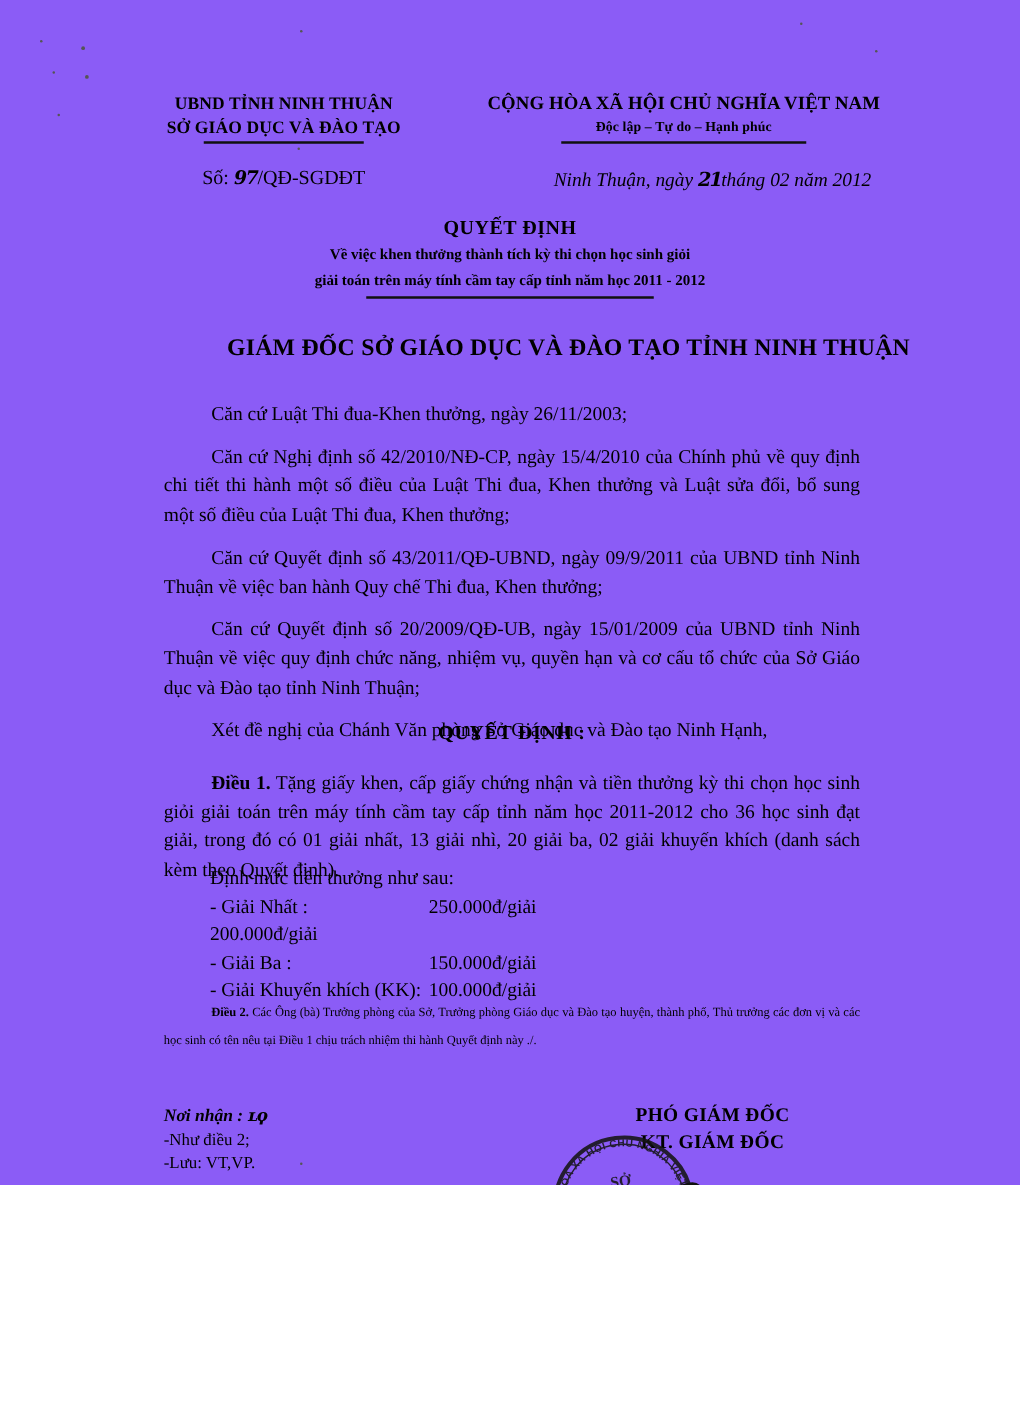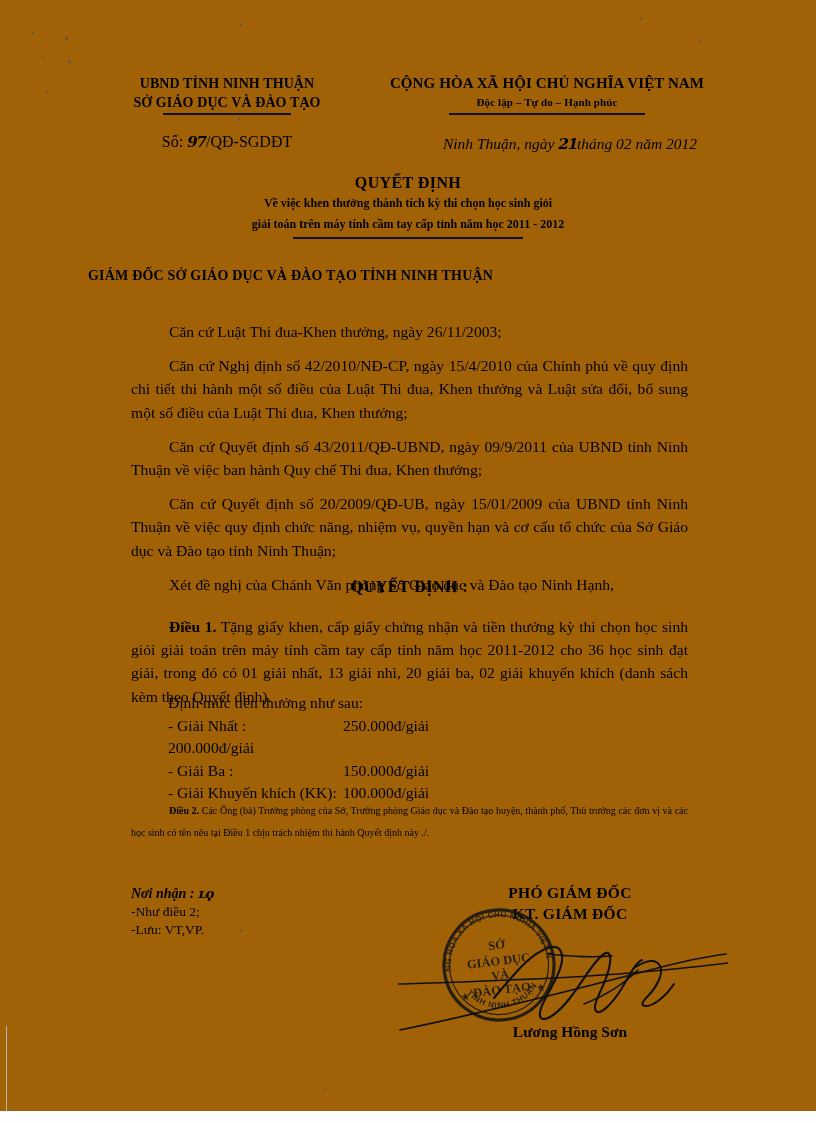--- a/index.html
+++ b/index.html
@@ -7,22 +7,22 @@
     padding: 0;
     background: #ffffff;
   }
   body {
     font-family: "Liberation Serif", "DejaVu Serif", serif;
     color: #000000;
   }
   #page {
     position: relative;
     width: 816px;
-    height: 1111px;
-    background: #a16207;
+    height: 948px;
+    background: #8b5cf6;
     overflow: hidden;
     text-decoration: underline;
   }
 
   
   .scan-edge-left {
     position: absolute;
     left: 6px; top: 1026px;
     width: 1px; height: 90px;
     background: #b8b8b8;
@@ -123,23 +123,23 @@
   .title-rule {
     width: 230px; height: 1.5px;
     background: #111;
     margin: 2px auto 0 auto;
   }
 
   .grand-title {
     position: absolute;
     left: 88px; top: 268px;
     width: 640px;
-    text-align: left;
-    font-weight: bold;
-    font-size: 14px;
+    text-align: right;
+    font-weight: bold;
+    font-size: 19px;
     letter-spacing: .2px;
     white-space: nowrap;
   }
 
   
   .body {
     position: absolute;
     left: 131px; top: 320px;
     width: 557px;
     font-size: 15.6px;

